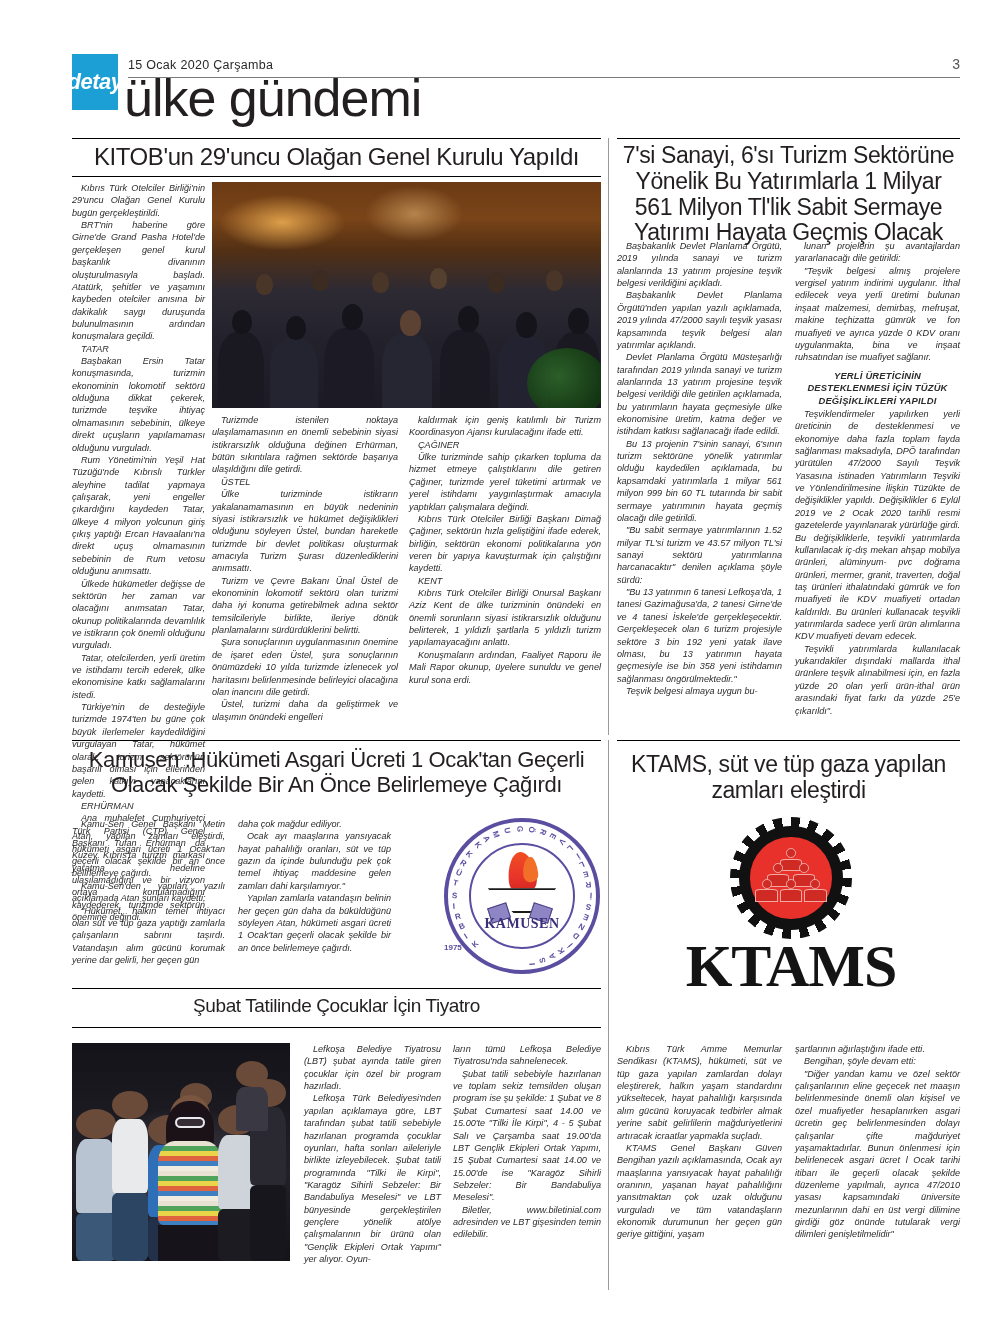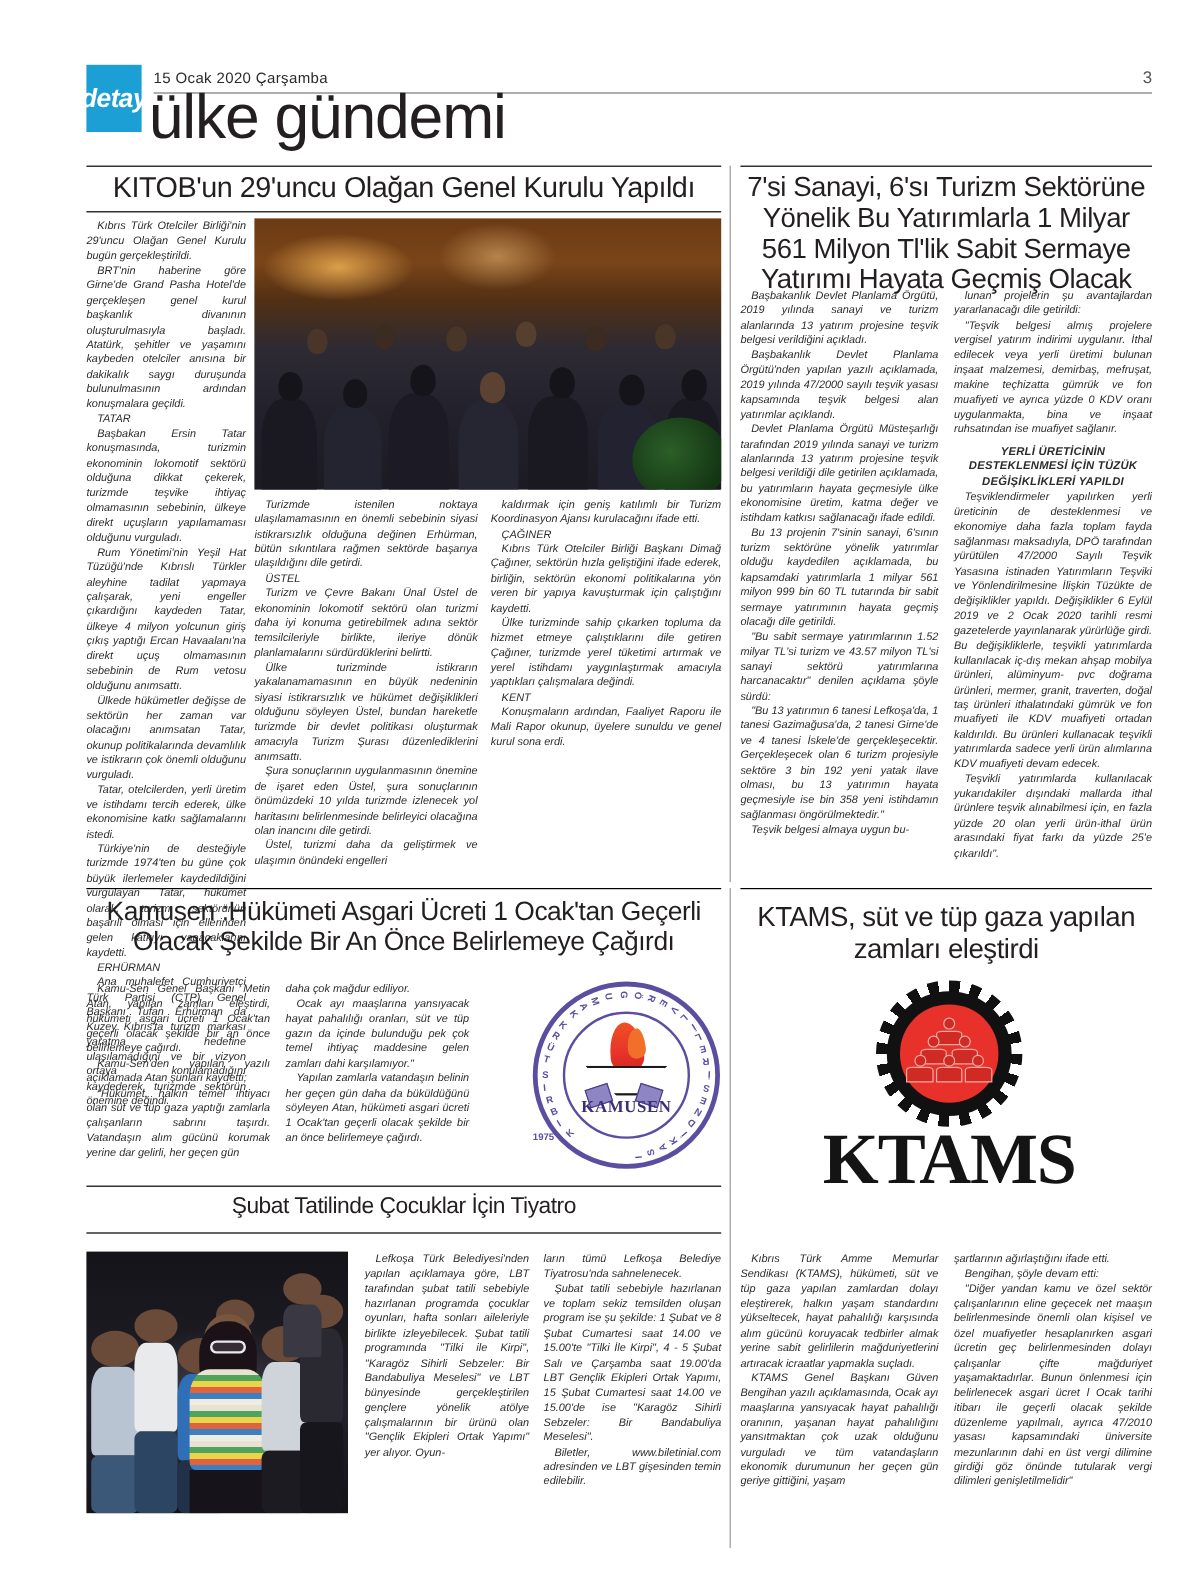--- a/index.html
+++ b/index.html
@@ -217,32 +217,33 @@
     <p>Ülkede hükümetler değişse de sektörün her zaman var olacağını anımsatan Tatar, okunup politikalarında devamlılık ve istikrarın çok önemli olduğunu vurguladı.</p>
     <p>Tatar, otelcilerden, yerli üretim ve istihdamı tercih ederek, ülke ekonomisine katkı sağlamalarını istedi.</p>
     <p>Türkiye'nin de desteğiyle turizmde 1974'ten bu güne çok büyük ilerlemeler kaydedildiğini vurgulayan Tatar, hükümet olarak, turizm sektörünün başarılı olması için ellerinden gelen katkıyı yapacaklarını kaydetti.</p>
     <p class="sub">ERHÜRMAN</p>
     <p>Ana muhalefet Cumhuriyetçi Türk Partisi (CTP) Genel Başkanı Tufan Erhürman da Kuzey Kıbrıs'ta turizm markası yaratma hedefine ulaşılamadığını ve bir vizyon ortaya konulamadığını kaydederek, turizmde sektörün önemine değindi.</p>
   </div>
 
   <div class="col" style="left:196px; top:414px; width:186px; height:314px;">
     <p>Turizmde istenilen noktaya ulaşılamamasının en önemli sebebinin siyasi istikrarsızlık olduğuna değinen Erhürman, bütün sıkıntılara rağmen sektörde başarıya ulaşıldığını dile getirdi.</p>
     <p class="sub">ÜSTEL</p>
+    <p>Ülke turizminde istikrarın yakalanamamasının en büyük nedeninin siyasi istikrarsızlık ve hükümet değişiklikleri olduğunu söyleyen Üstel, bundan hareketle turizmde bir devlet politikası oluşturmak amacıyla Turizm Şurası düzenlediklerini anımsattı.</p>
     <p>Turizm ve Çevre Bakanı Ünal Üstel de ekonominin lokomotif sektörü olan turizmi daha iyi konuma getirebilmek adına sektör temsilcileriyle birlikte, ileriye dönük planlamalarını sürdürdüklerini belirtti.</p>
-    <p>Ülke turizminde istikrarın yakalanamamasının en büyük nedeninin siyasi istikrarsızlık ve hükümet değişiklikleri olduğunu söyleyen Üstel, bundan hareketle turizmde bir devlet politikası oluşturmak amacıyla Turizm Şurası düzenlediklerini anımsattı.</p>
     <p>Şura sonuçlarının uygulanmasının önemine de işaret eden Üstel, şura sonuçlarının önümüzdeki 10 yılda turizmde izlenecek yol haritasını belirlenmesinde belirleyici olacağına olan inancını dile getirdi.</p>
     <p>Üstel, turizmi daha da geliştirmek ve ulaşımın önündeki engelleri</p>
   </div>
 
   <div class="col" style="left:393px; top:414px; width:192px; height:314px;">
     <p>kaldırmak için geniş katılımlı bir Turizm Koordinasyon Ajansı kurulacağını ifade etti.</p>
     <p class="sub">ÇAĞINER</p>
+    <p>Ülke turizminde sahip çıkarken topluma da hizmet etmeye çalıştıklarını dile getiren Çağıner, turizmde yerel tüketimi artırmak ve yerel istihdamı yaygınlaştırmak amacıyla yaptıkları çalışmalara değindi.</p>
     <p>Kıbrıs Türk Otelciler Birliği Başkanı Dimağ Çağıner, sektörün hızla geliştiğini ifade ederek, birliğin, sektörün ekonomi politikalarına yön veren bir yapıya kavuşturmak için çalıştığını kaydetti.</p>
-    <p>Ülke turizminde sahip çıkarken topluma da hizmet etmeye çalıştıklarını dile getiren Çağıner, turizmde yerel tüketimi artırmak ve yerel istihdamı yaygınlaştırmak amacıyla yaptıkları çalışmalara değindi.</p>
     <p class="sub">KENT</p>
+    <p>Kıbrıs Türk Otelciler Birliği Onursal Başkanı Aziz Kent de ülke turizminin önündeki en önemli sorunların siyasi istikrarsızlık olduğunu belirterek, 1 yıldızlı şartlarla 5 yıldızlı turizm yapılamayacağını anlattı.</p>
     <p>Konuşmaların ardından, Faaliyet Raporu ile Mali Rapor okunup, üyelere sunuldu ve genel kurul sona erdi.</p>
   </div>
 
   <div class="headline h-right" style="left:601px; top:143px; width:343px;">7'si Sanayi, 6'sı Turizm Sektörüne Yönelik Bu Yatırımlarla 1 Milyar 561 Milyon Tl'lik Sabit Sermaye Yatırımı Hayata Geçmiş Olacak</div>
 
   <div class="col" style="left:601px; top:240px; width:165px; height:490px; text-align:justify;">
     <p>Başbakanlık Devlet Planlama Örgütü, 2019 yılında sanayi ve turizm alanlarında 13 yatırım projesine teşvik belgesi verildiğini açıkladı.</p>
     <p>Başbakanlık Devlet Planlama Örgütü'nden yapılan yazılı açıklamada, 2019 yılında 47/2000 sayılı teşvik yasası kapsamında teşvik belgesi alan yatırımlar açıklandı.</p>
     <p>Devlet Planlama Örgütü Müsteşarlığı tarafından 2019 yılında sanayi ve turizm alanlarında 13 yatırım projesine teşvik belgesi verildiği dile getirilen açıklamada, bu yatırımların hayata geçmesiyle ülke ekonomisine üretim, katma değer ve istihdam katkısı sağlanacağı ifade edildi.</p>
     <p>Bu 13 projenin 7'sinin sanayi, 6'sının turizm sektörüne yönelik yatırımlar olduğu kaydedilen açıklamada, bu kapsamdaki yatırımlarla 1 milyar 561 milyon 999 bin 60 TL tutarında bir sabit sermaye yatırımının hayata geçmiş olacağı dile getirildi.</p>
@@ -391,20 +392,21 @@
       <div class="kb" style="top:28px; height:78px; background:#2a2830;"></div>
       <div class="kb" style="top:106px; height:76px; background:#17161c; border-radius:6px;"></div>
     </div>
     <div class="kid" style="left:164px;top:18px; width:32px; height:70px;">
       <div class="kh" style="top:0; height:26px; background:#6a4b3a;"></div>
       <div class="kb" style="top:26px; height:44px; background:#3a3842;"></div>
     </div>
   </div>
 
   <div class="col" style="left:288px; top:1043px; width:137px; height:230px;">
+    <p>Lefkoşa Belediye Tiyatrosu (LBT) şubat ayında tatile giren çocuklar için özel bir program hazırladı.</p>
     <p>Lefkoşa Türk Belediyesi'nden yapılan açıklamaya göre, LBT tarafından şubat tatili sebebiyle hazırlanan programda çocuklar oyunları, hafta sonları aileleriyle birlikte izleyebilecek. Şubat tatili programında "Tilki ile Kirpi", "Karagöz Sihirli Sebzeler: Bir Bandabuliya Meselesi" ve LBT bünyesinde gerçekleştirilen gençlere yönelik atölye çalışmalarının bir ürünü olan "Gençlik Ekipleri Ortak Yapımı" yer alıyor. Oyun-</p>
   </div>
 
   <div class="col" style="left:437px; top:1043px; width:148px; height:230px;">
     <p class="nohang">ların tümü Lefkoşa Belediye Tiyatrosu'nda sahnelenecek.</p>
     <p>Şubat tatili sebebiyle hazırlanan ve toplam sekiz temsilden oluşan program ise şu şekilde: 1 Şubat ve 8 Şubat Cumartesi saat 14.00 ve 15.00'te "Tilki İle Kirpi", 4 - 5 Şubat Salı ve Çarşamba saat 19.00'da LBT Gençlik Ekipleri Ortak Yapımı, 15 Şubat Cumartesi saat 14.00 ve 15.00'de ise "Karagöz Sihirli Sebzeler: Bir Bandabuliya Meselesi".</p>
     <p>Biletler, www.biletinial.com adresinden ve LBT gişesinden temin edilebilir.</p>
   </div>
 
   <div class="col" style="left:601px; top:1043px; width:165px; height:230px;">

